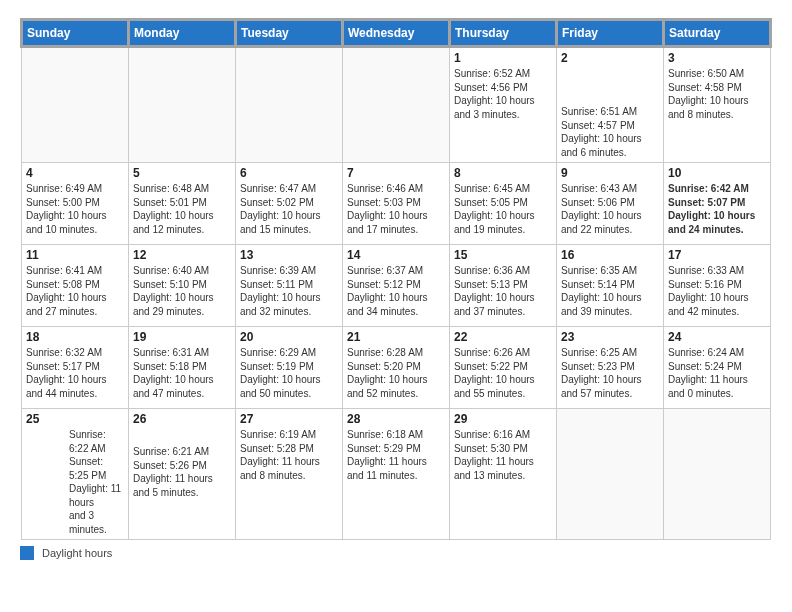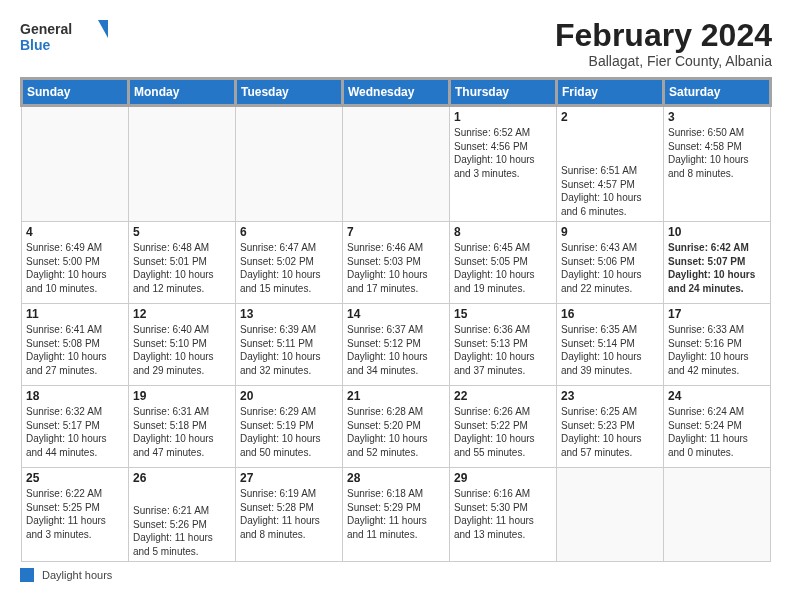--- a/index.html
+++ b/index.html
@@ -90,33 +90,20 @@
       width: 14px;
       height: 14px;
       background: #2576c7;
       display: inline-block;
     }
   </style>
 </head>
 <body>
 
 <div class="page">
-  <div class="header-row">
-    <div class="logo">
-    <svg width="90" height="38" viewBox="0 0 90 38">
-      <text x="0" y="16" font-size="14" font-weight="bold" fill="#333" font-family="Arial">General</text>
-      <text x="0" y="32" font-size="14" font-weight="bold" fill="#2576c7" font-family="Arial">Blue</text>
-      <polygon points="78,2 88,2 88,20" fill="#2576c7"></polygon>
-    </svg>
-  </div>
-    <div class="title-block">
-      <div class="month-title">February 2024</div>
-      <div class="subtitle">Ballagat, Fier County, Albania</div>
-    </div>
-  </div>
 
   <table class="calendar">
     <thead>
       <tr>
       <th>Sunday</th>
           <th>Monday</th>
           <th>Tuesday</th>
           <th>Wednesday</th>
           <th>Thursday</th>
           <th>Friday</th>
@@ -300,21 +287,21 @@
             <span class="day-number">24</span>
             <div class="day-info" style="white-space: pre-line;">Sunrise: 6:24 AM
 Sunset: 5:24 PM
 Daylight: 11 hours
 and 0 minutes.</div>
           </td>
         </tr>
         <tr>
           <td>
             <span class="day-number">25</span>
-            <div class="day-info" style="white-space: pre-line;">Sunrise: 6:22 AM
+            <div class="day-info" style="white-space: pre-line; margin-left: 43px;">Sunrise: 6:22 AM
 Sunset: 5:25 PM
 Daylight: 11 hours
 and 3 minutes.</div>
           </td>
           <td>
             <span class="day-number">26</span>
             <div class="day-info" style="white-space: pre-line; margin-top: 19px;">Sunrise: 6:21 AM
 Sunset: 5:26 PM
 Daylight: 11 hours
 and 5 minutes.</div>

